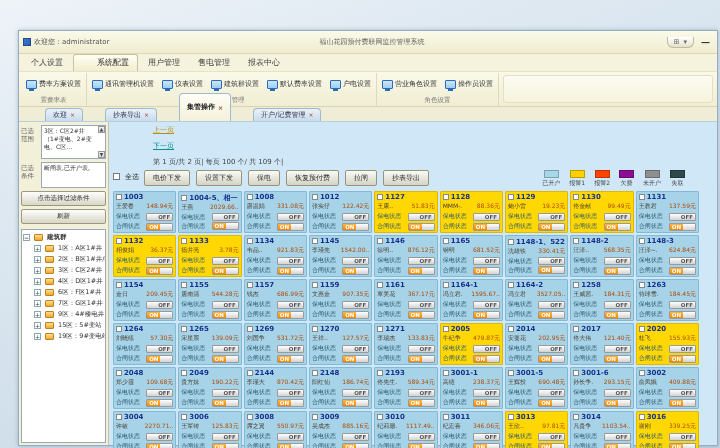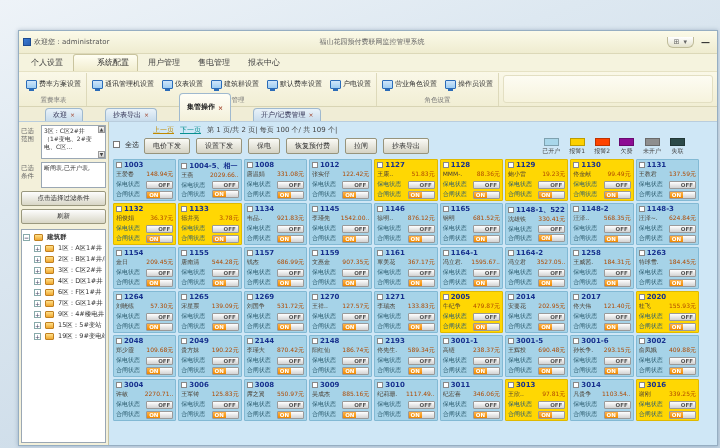--- a/index.html
+++ b/index.html
@@ -53,21 +53,21 @@
   .sb-arrows i { height:7px; background:linear-gradient(#f4f4f4,#cfcfcf); border:1px solid #999; font-style:normal; font-size:4.5px; color:#444; text-align:center; line-height:6px; }
   .sbtn { background:linear-gradient(#fdfdfd,#d8d6c6); border:1px solid #9a987e; border-radius:2px; font-size:6.5px; color:#333; text-align:center; padding:2px 0; }
   .treebox { flex:1; background:#fff; border:1px solid #9aa7b4; margin-top:2px; padding:2px 1px; overflow:hidden; }
   .tnode { display:flex; align-items:center; gap:4px; font-size:6.5px; color:#333; line-height:11px; white-space:nowrap; }
   .tnode.root { font-weight:bold; }
   .tnode .indent { width:7px; flex:none; }
   .expander { width:7px; height:7px; border:1px solid #8aa; background:#fff; font-size:6px; line-height:5px; text-align:center; color:#446; flex:none; }
   .folder { width:9px; height:7px; background:linear-gradient(#ffe08a,#f0a830); border:1px solid #c08020; border-radius:1px; flex:none; }
   
   .main { flex:1; background:#cfe7f6; display:flex; flex-direction:column; padding:2px 4px 0 4px; min-width:0; }
-  .pager { font-size:7px; color:#444; padding:1px 0 2px 40px; display:flex; gap:6px; align-items:flex-start; }
+  .pager { font-size:7px; color:#444; padding:1px 0 2px 40px; display:flex; gap:6px; align-items:flex-start;flex-direction:column; }
   .pager .prev { color:#c08a00; text-decoration:underline; }
   .pager .next { color:#089090; text-decoration:underline; }
   .toolbar { display:flex; align-items:flex-start; gap:5px; padding:1px 0 3px; }
   .chk { width:7px; height:7px; background:#fff; border:1px solid #777; flex:none; margin-top:3px; }
   .selall { font-size:7px; color:#333; margin-top:2px; }
   .tbtn { background:linear-gradient(#fafaf6,#d5d3c5); border:1px solid #97947c; border-radius:2px; font-size:7px; color:#333; padding:2px 8px; white-space:nowrap; }
   .legend { margin-left:auto; display:flex; gap:9px; padding-right:28px; }
   .leg { display:flex; flex-direction:column; align-items:center; gap:1px; }
   .leg .sw { width:15px; height:8px; border:1px solid rgba(0,0,0,.25); }
   .leg .lb { font-size:6px; color:#444; white-space:nowrap; }

